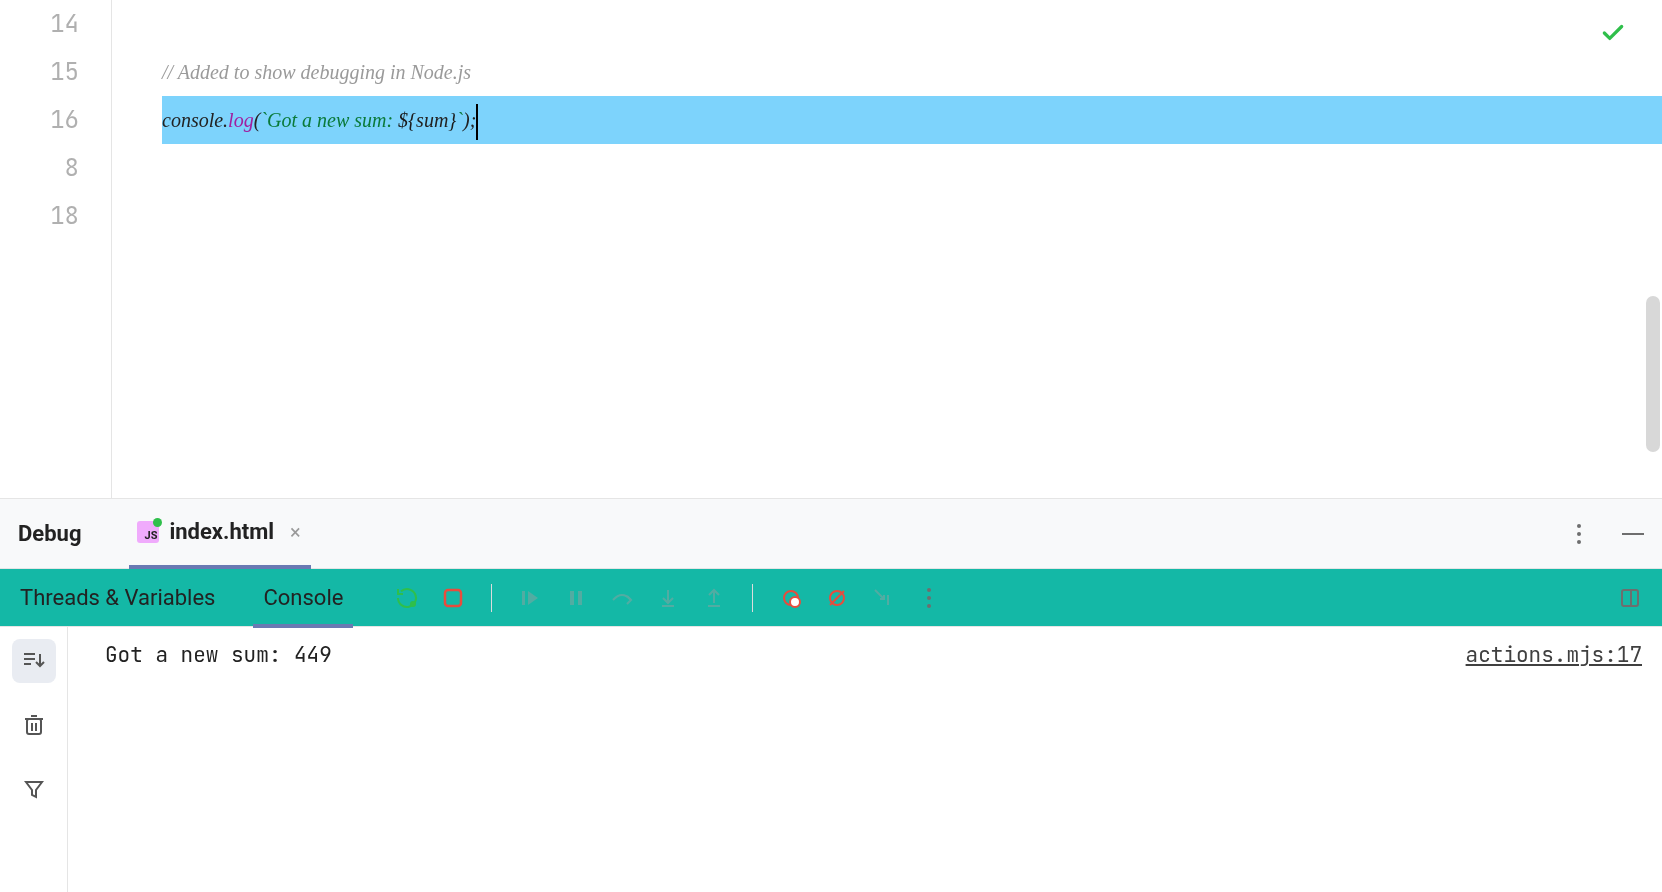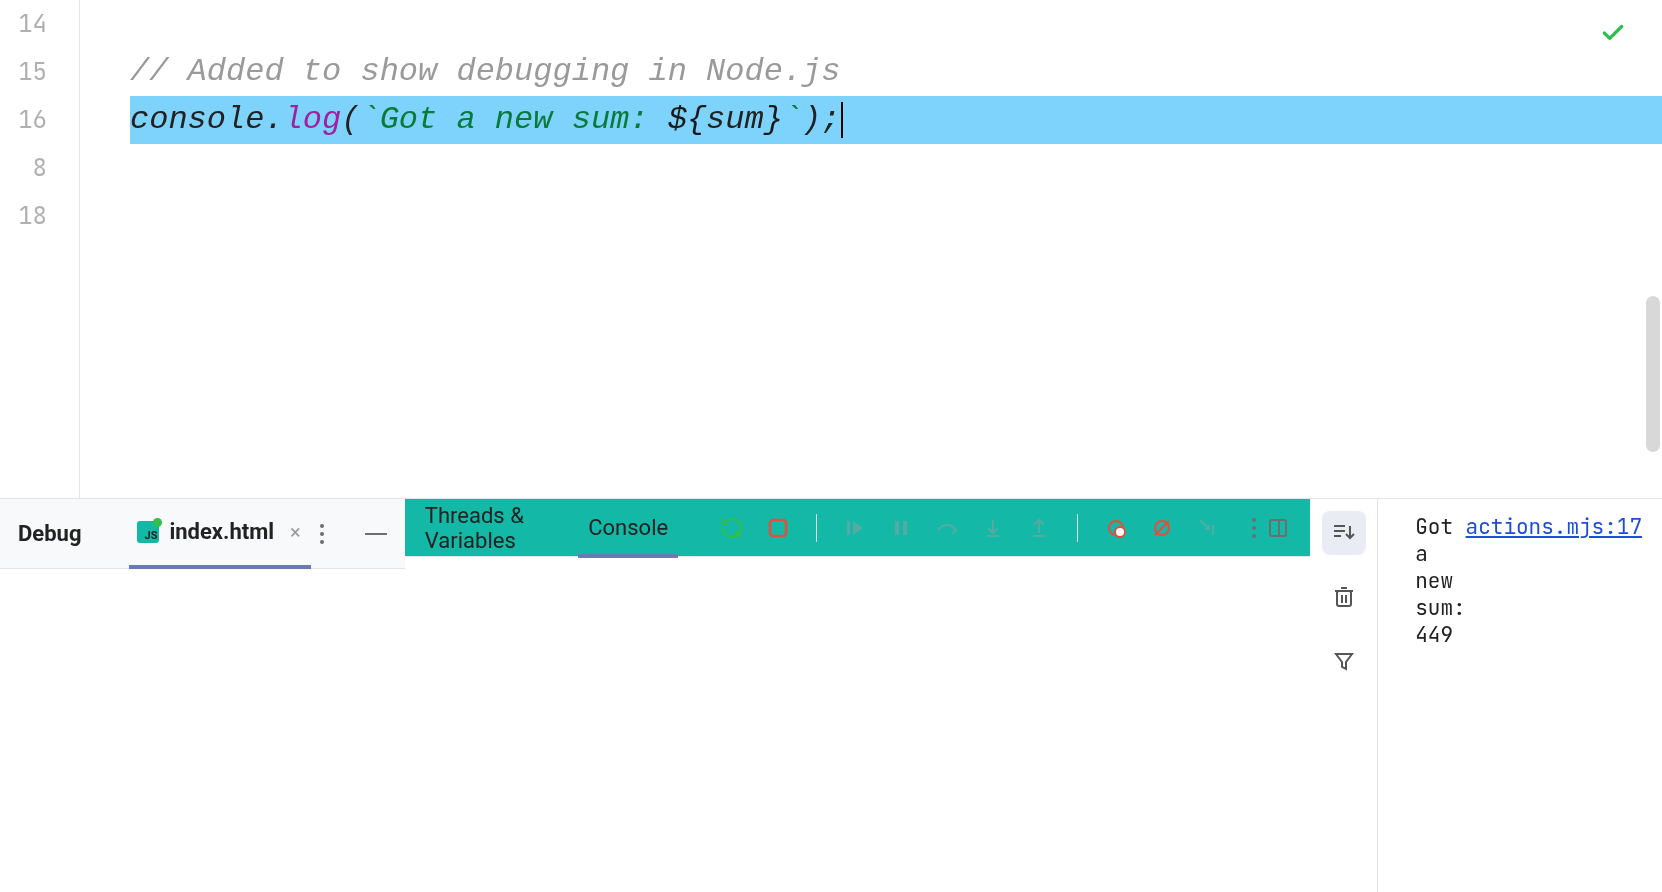--- a/index.html
+++ b/index.html
@@ -12,38 +12,38 @@
   display: flex;
   flex-direction: column;
 }
 .editor-area {
   display: flex;
   height: 499px;
   position: relative;
   border-bottom: 1px solid #e5e5e5;
 }
 .gutter {
-  width: 80px;
+  width: 112px;
   text-align: right;
   padding-right: 32px;
   padding-top: 0;
   font-family: "JetBrains Mono", Menlo, Consolas, monospace;
   font-size: 24px;
   color: #b0b0b0;
   user-select: none;
   border-right: 1px solid #e5e5e5;
 }
 .gutter .ln {
   height: 48px;
   line-height: 48px;
 }
 .code {
   flex: 1;
-  font-family: Liberation Mono, monospace;
-  font-size: 32px;
+  font-family: Liberation Serif, serif;
+  font-size: 20px;
   font-style: italic;
   padding-left: 50px;
   position: relative;
 }
 .code .line {
   height: 48px;
   line-height: 48px;
   white-space: pre;
 }
 .code .line.hl {
@@ -72,21 +72,21 @@
 .caret {
   display: inline-block;
   width: 2px;
   height: 36px;
   background: #000;
   vertical-align: middle;
 }
 .debug-panel {
   flex: 1;
   display: flex;
-  flex-direction: row;
+  flex-direction: column;
   background: #fff;
 }
 .debug-header {
   height: 70px;
   display: flex;
   align-items: center;
   padding: 0 18px;
   background: #f8f9fa;
   border-bottom: 1px solid #e5e5e5;
 }
@@ -102,21 +102,21 @@
   gap: 10px;
   height: 70px;
   padding: 0 4px 0 8px;
   border-bottom: 4px solid #6a7ab3;
   position: relative;
   cursor: pointer;
 }
 .debug-tab .js-icon {
   width: 22px;
   height: 22px;
-  background: #14b8a6;
+  background: #f0abfc;
   border-radius: 3px;
   display: flex;
   align-items: flex-end;
   justify-content: flex-end;
   padding: 1px 2px;
   font-size: 11px;
   font-weight: 700;
   color: #222;
   position: relative;
 }
@@ -245,21 +245,21 @@
   padding: 14px 20px;
   display: flex;
   align-items: flex-start;
 }
 .console-msg {
   color: #222;
   margin-left: 17px;
 }
 .console-src {
   margin-left: auto;
-  color: #1d4ed8;
+  color: #404040;
   text-decoration: underline;
   cursor: pointer;
 }
 </style>
 </head>
 <body>
 
 <div class="editor-area">
   <div class="gutter">
     <div class="ln">14</div>

